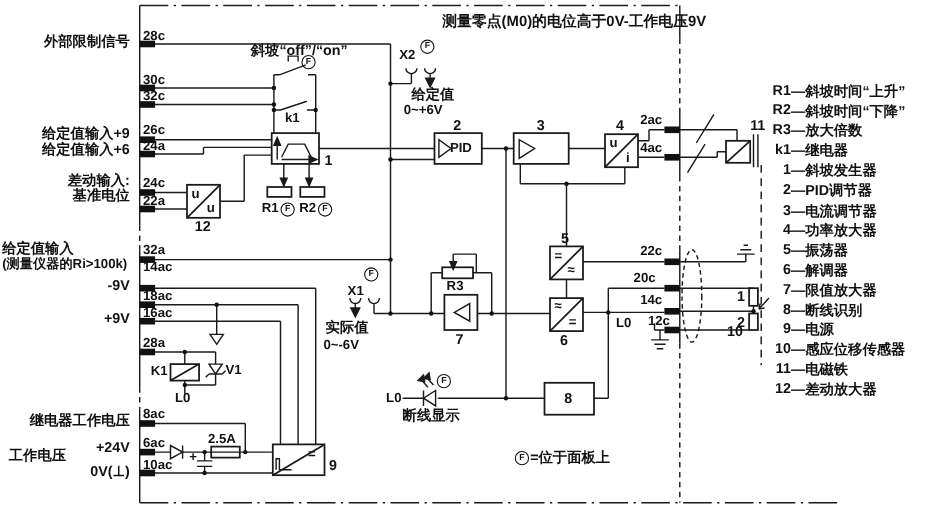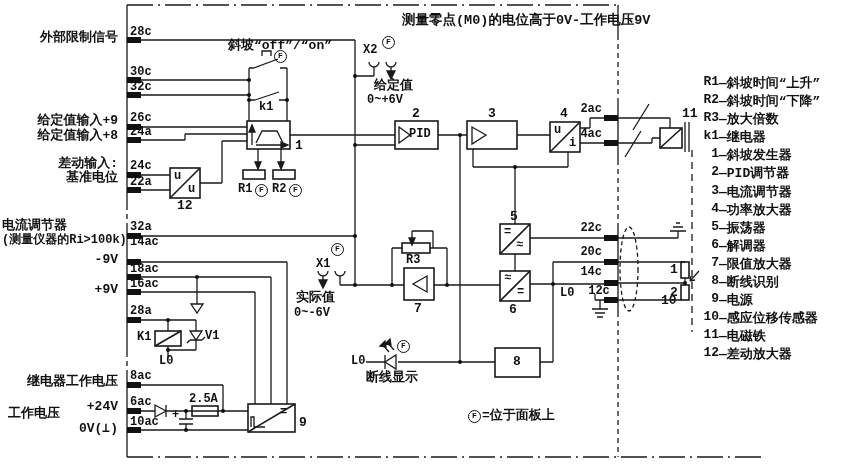--- a/index.html
+++ b/index.html
@@ -1,17 +1,17 @@
 <!DOCTYPE html>
 <html><head>
 <meta charset="utf-8">
 <style>
   html,body{margin:0;padding:0;background:#fff;}
   #stage{position:relative;width:847px;height:467px;background:#fff;overflow:hidden;
-         font-family:Liberation Mono, monospace;color:#111;}
+         font-family:Liberation Sans, sans-serif;color:#111;}
   #stage svg{position:absolute;left:0;top:0;}
   .lbl{position:absolute;white-space:nowrap;font-size:13px;font-weight:600;line-height:14px;}
   .pin{position:absolute;white-space:nowrap;font-size:12px;font-weight:700;line-height:13px;}
   .num{position:absolute;white-space:nowrap;font-size:13px;font-weight:600;line-height:13px;}
   .sm{font-size:12px;}
   .ra{text-align:right;width:122px;left:0;padding-right:4px;box-sizing:border-box;}
   .cf{position:absolute;width:11px;height:11px;border:1.2px solid #111;border-radius:50%;
       font-size:8px;font-weight:700;text-align:center;line-height:10px;}
   .legend{position:absolute;left:694px;top:74px;width:152px;}
   .legend .row{display:flex;height:18.1px;font-size:13px;font-weight:600;}
@@ -174,24 +174,24 @@
     <circle cx="168" cy="320" r="2"></circle>
         <circle cx="168" cy="350" r="2"></circle>
         <circle cx="685" cy="283" r="2"></circle>
   </g>
 </svg>
 
 <div class="title">测量零点(M0)的电位高于0V-工作电压9V</div>
 
 <div class="lbl ra" style="top:31px">外部限制信号</div>
 <div class="lbl ra" style="top:114px">给定值输入+9</div>
-<div class="lbl ra" style="top:129px">给定值输入+8</div>
+<div class="lbl ra" style="top:129px">给定值输入+6</div>
 <div class="lbl ra" style="top:171px">基准电位</div>
 <div class="lbl ra" style="top:157px">差动输入:</div>
-<div class="lbl" style="left:2px;top:219px">电流调节器</div>
+<div class="lbl" style="left:2px;top:219px">给定值输入</div>
 <div class="lbl sm" style="left:2px;top:233px">(测量仪器的Ri&gt;100k)</div>
 <div class="lbl ra" style="top:253px">-9V</div>
 <div class="lbl ra" style="top:283px">+9V</div>
 <div class="lbl ra" style="top:375px">继电器工作电压</div>
 <div class="lbl" style="left:8px;top:407px">工作电压</div>
 <div class="lbl ra" style="top:400px">+24V</div>
 <div class="lbl ra" style="top:422px">0V(⊥)</div>
 
 <div class="pin" style="left:130px;top:26px">28c</div>
 <div class="pin" style="left:130px;top:66px">30c</div>
@@ -205,21 +205,21 @@
 <div class="pin" style="left:130px;top:263px">18ac</div>
 <div class="pin" style="left:130px;top:278px">16ac</div>
 <div class="pin" style="left:130px;top:305px">28a</div>
 <div class="pin" style="left:130px;top:370px">8ac</div>
 <div class="pin" style="left:130px;top:396px">6ac</div>
 <div class="pin" style="left:130px;top:416px">10ac</div>
 
 <div class="pin" style="left:578px;top:103px;width:24px;text-align:right">2ac</div>
 <div class="pin" style="left:578px;top:128px;width:24px;text-align:right">4ac</div>
 <div class="pin" style="left:576px;top:222px;width:26px;text-align:right">22c</div>
-<div class="pin" style="left:576px;top:246px;width:26px;text-align:right">20c</div>
+<div class="pin" style="left:576px;top:246px;width:26px;">20c</div>
 <div class="pin" style="left:576px;top:266px;width:26px;text-align:right">14c</div>
 <div class="pin" style="left:588px;top:285px;width:22px;text-align:center">12c</div>
 <div class="pin" style="left:560px;top:287px">L0</div>
 
 <div class="lbl" style="left:228px;top:39px">斜坡“off”/“on”</div>
 <div class="cf" style="left:274px;top:50px">F</div>
 <div class="pin" style="left:259px;top:101px">k1</div>
 <div class="pin" style="left:238px;top:183px">R1</div>
 <div class="cf" style="left:255px;top:184px">F</div>
 <div class="pin" style="left:272px;top:183px">R2</div>

